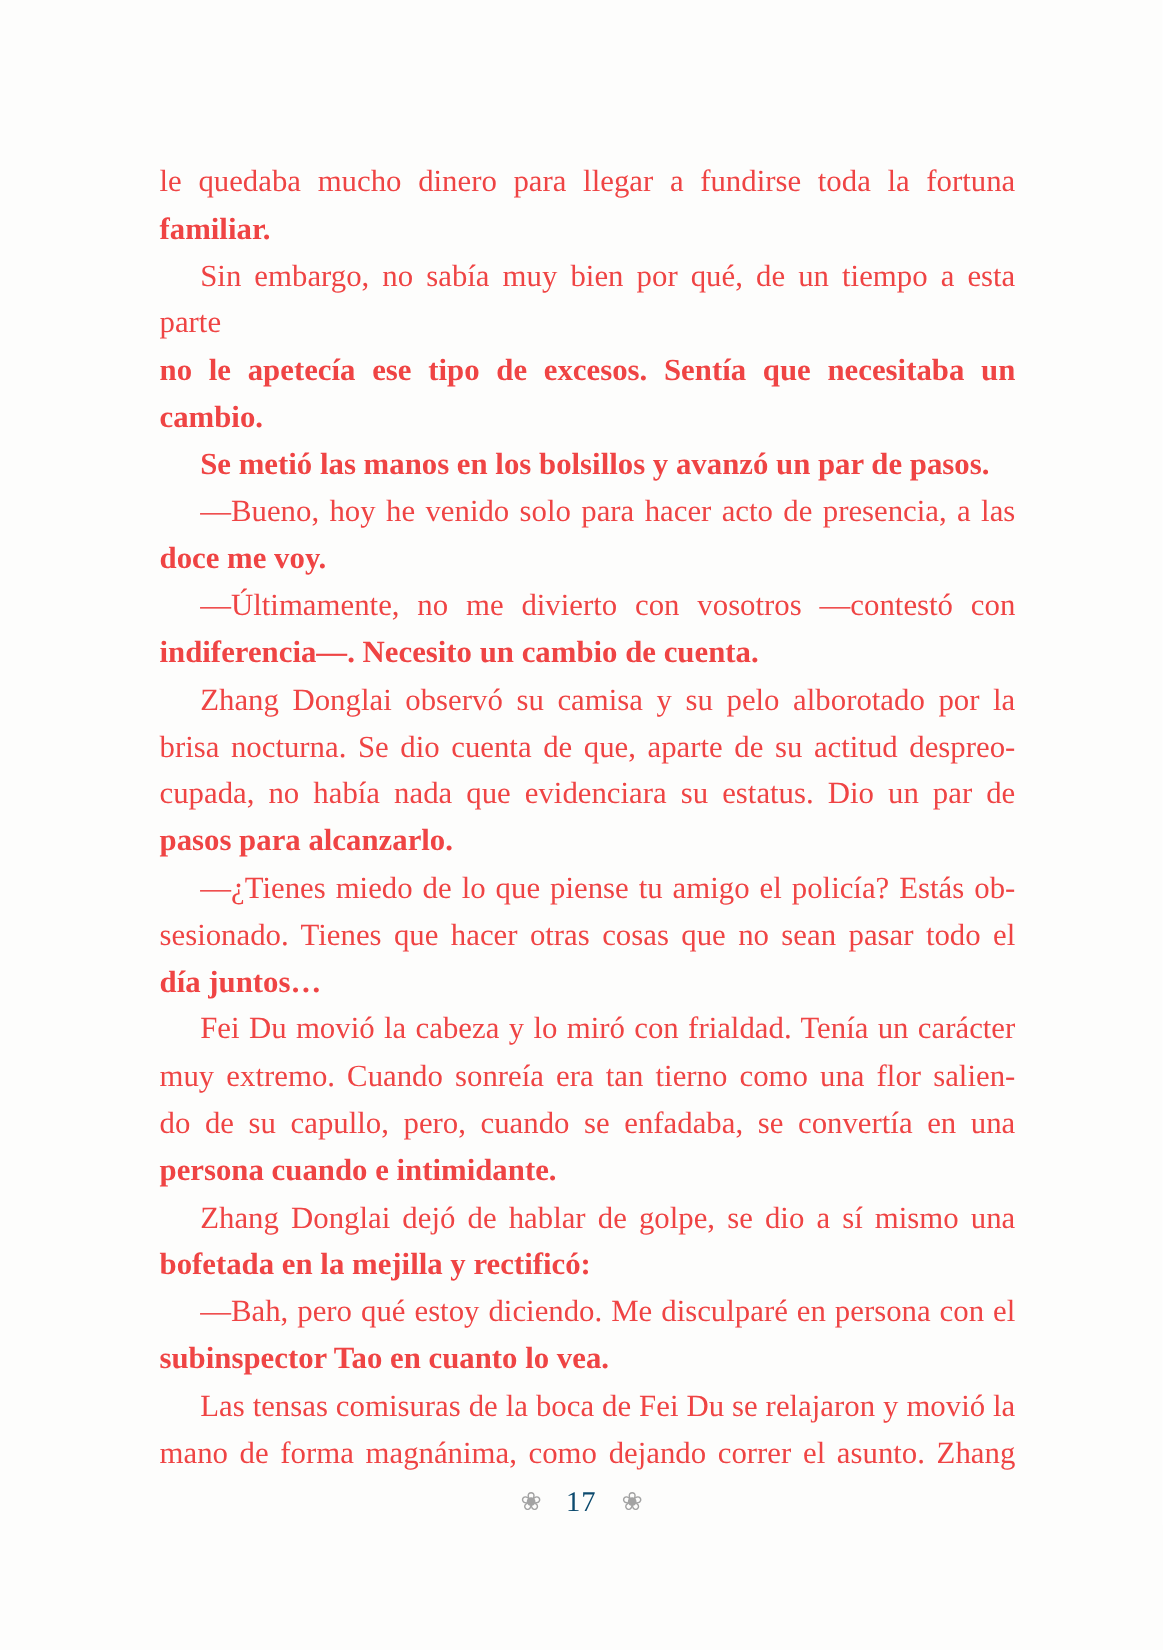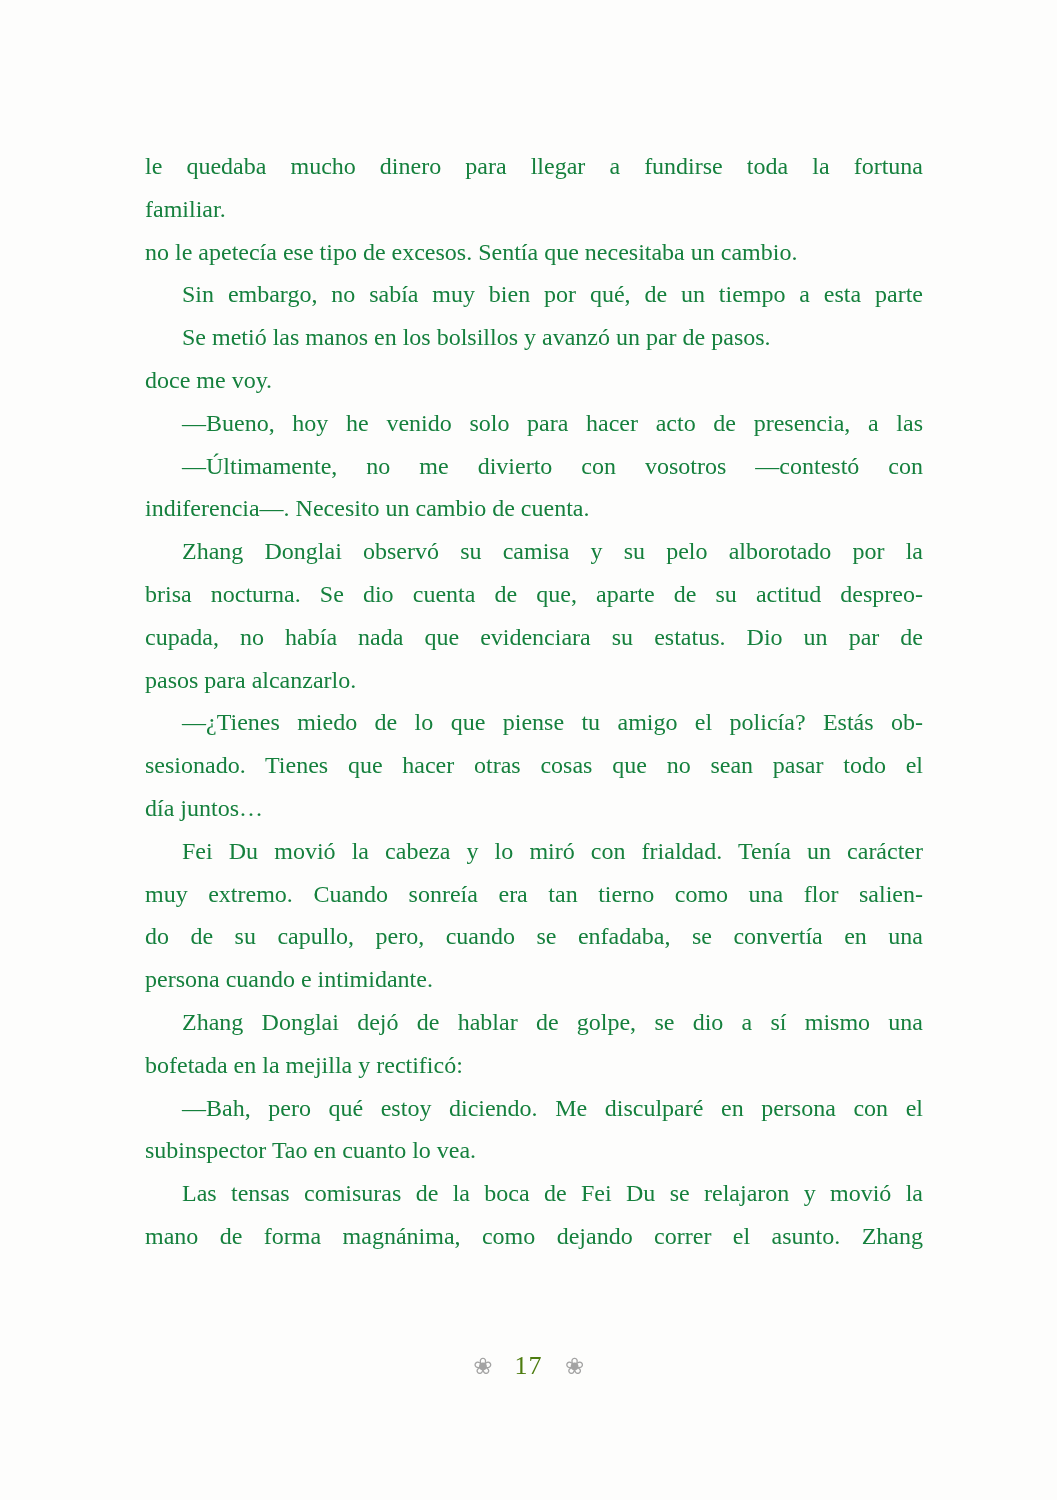--- a/index.html
+++ b/index.html
@@ -13,51 +13,52 @@
     height: 1500px;
     background: #fdfdfc;
     overflow: hidden;
     font-family: "Liberation Serif", "DejaVu Serif", serif;
   }
   .text-block {
     position: absolute;
     left: 145px;
     top: 145px;
     width: 778px;
-    font-size: 24px;
+    font-size: 28px;
     line-height: 42.8px;
-    color: #15803d;
+    color: #ef4444;
     letter-spacing: 0px;
   }
   .line {
     text-align: justify;
     text-align-last: justify;
     white-space: normal;
   }
   .line.end {
     text-align-last: left;
+    font-weight: bold;
   }
   .line.indent {
     text-indent: 37px;
   }
   .footer {
     position: absolute;
     left: 0;
     top: 1344px;
     width: 100%;
     height: 44px;
     display: flex;
     align-items: center;
     justify-content: center;
     gap: 22px;
   }
   .page-number {
     font-family: "Liberation Serif", "DejaVu Serif", serif;
     font-size: 26px;
-    color: #4d7c0f;
+    color: #0c4a6e;
     letter-spacing: 1px;
   }
   .ornament {
     font-family: "DejaVu Sans", sans-serif;
     font-size: 23px;
     color: #a3a3a3;
     line-height: 1;
   }
   .ornament.mirrored {
     transform: scaleX(-1);
@@ -65,25 +66,25 @@
   }
 </style>
 </head>
 <body>
 
 <div class="page">
 
   <main class="text-block">
       <div class="line">le quedaba mucho dinero para llegar a fundirse toda la fortuna</div>
       <div class="line end">familiar.</div>
+      <div class="line indent">Sin embargo, no sabía muy bien por qué, de un tiempo a esta parte</div>
       <div class="line end">no le apetecía ese tipo de excesos. Sentía que necesitaba un cambio.</div>
-      <div class="line indent">Sin embargo, no sabía muy bien por qué, de un tiempo a esta parte</div>
       <div class="line indent end">Se metió las manos en los bolsillos y avanzó un par de pasos.</div>
+      <div class="line indent">—Bueno, hoy he venido solo para hacer acto de presencia, a las</div>
       <div class="line end">doce me voy.</div>
-      <div class="line indent">—Bueno, hoy he venido solo para hacer acto de presencia, a las</div>
       <div class="line indent">—Últimamente, no me divierto con vosotros —contestó con</div>
       <div class="line end">indiferencia—. Necesito un cambio de cuenta.</div>
       <div class="line indent">Zhang Donglai observó su camisa y su pelo alborotado por la</div>
       <div class="line">brisa nocturna. Se dio cuenta de que, aparte de su actitud despreo-</div>
       <div class="line">cupada, no había nada que evidenciara su estatus. Dio un par de</div>
       <div class="line end">pasos para alcanzarlo.</div>
       <div class="line indent">—¿Tienes miedo de lo que piense tu amigo el policía? Estás ob-</div>
       <div class="line">sesionado. Tienes que hacer otras cosas que no sean pasar todo el</div>
       <div class="line end">día juntos…</div>
       <div class="line indent">Fei Du movió la cabeza y lo miró con frialdad. Tenía un carácter</div>

